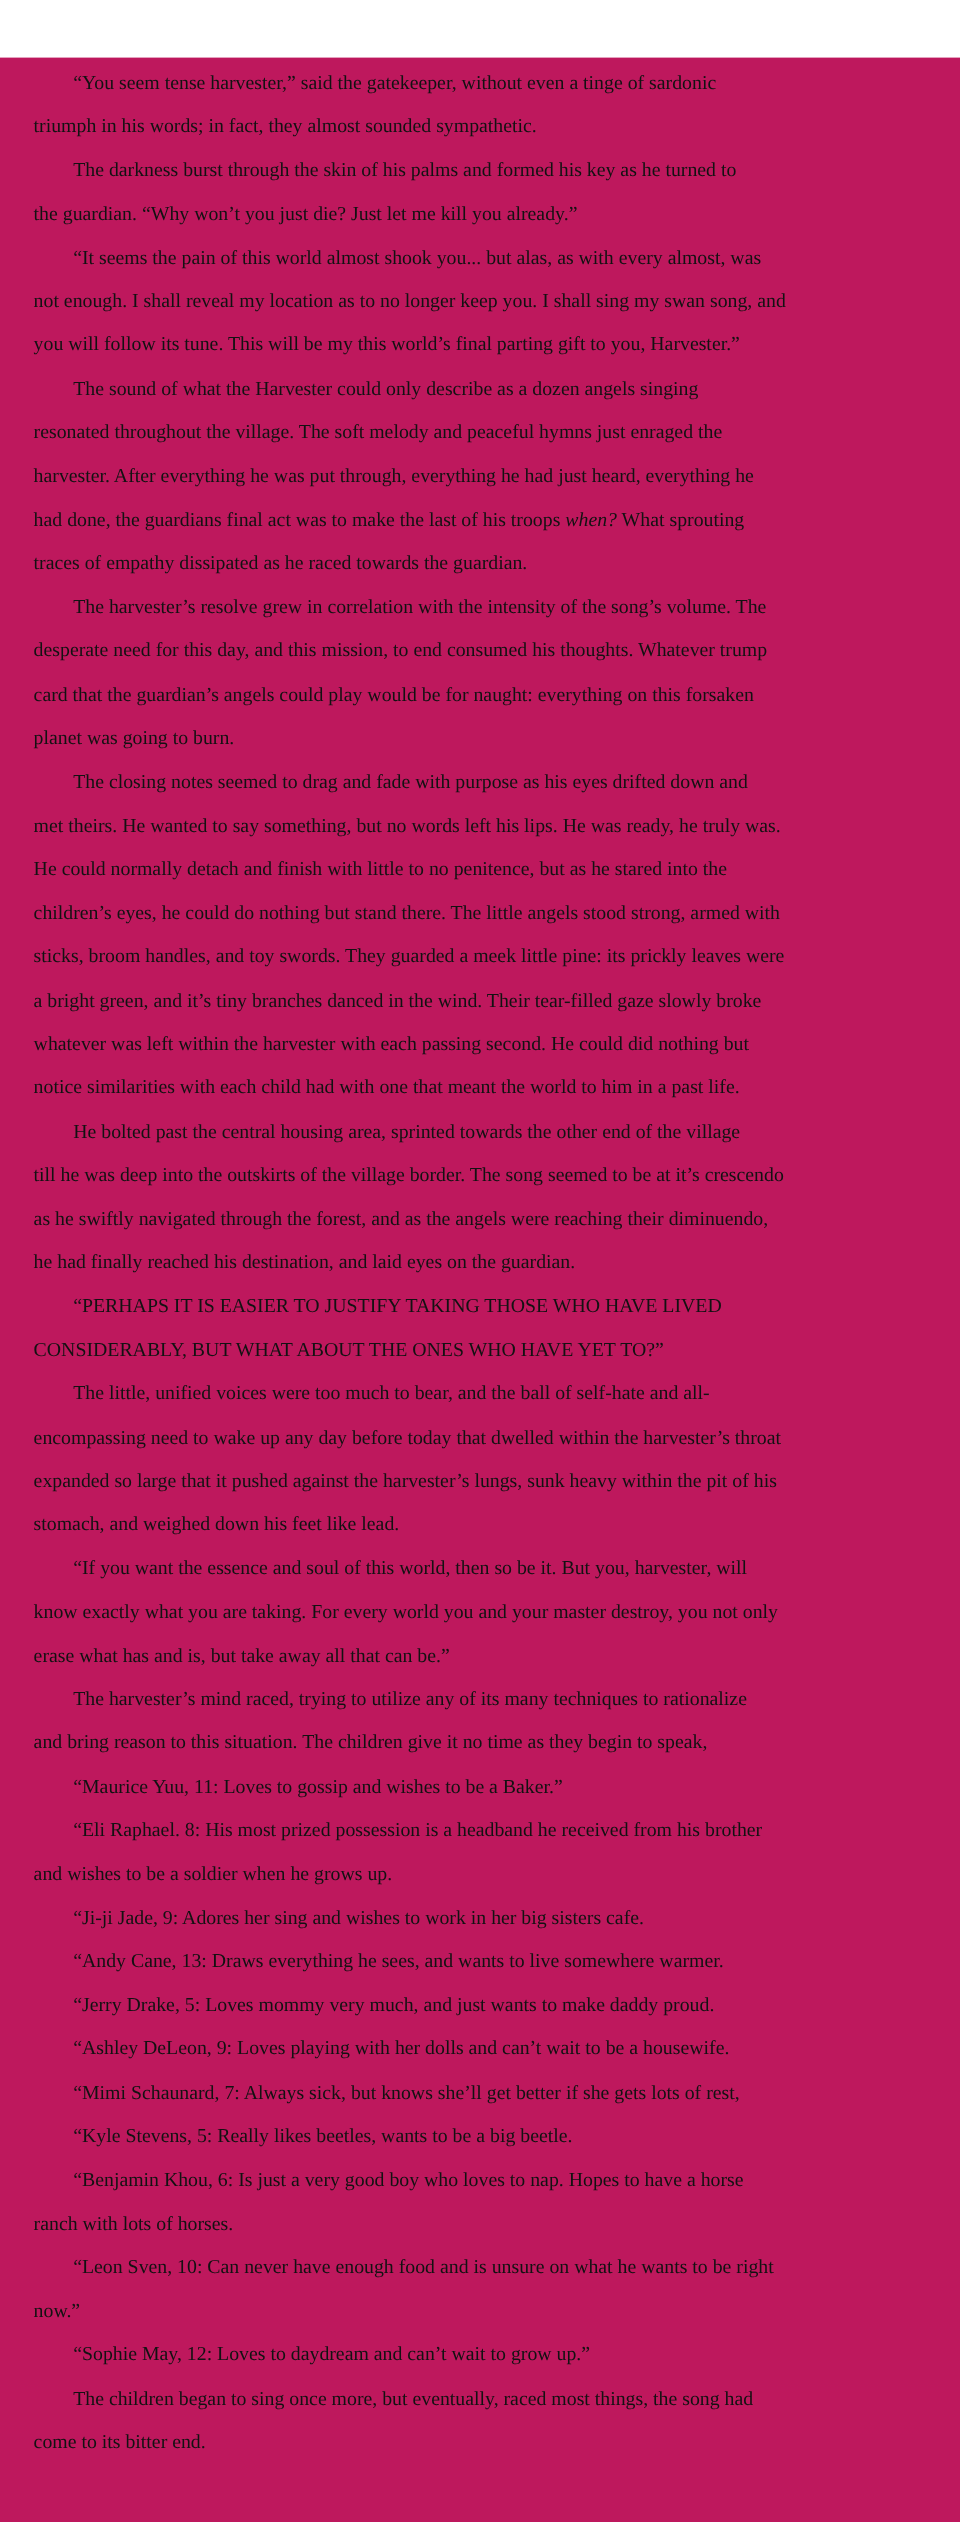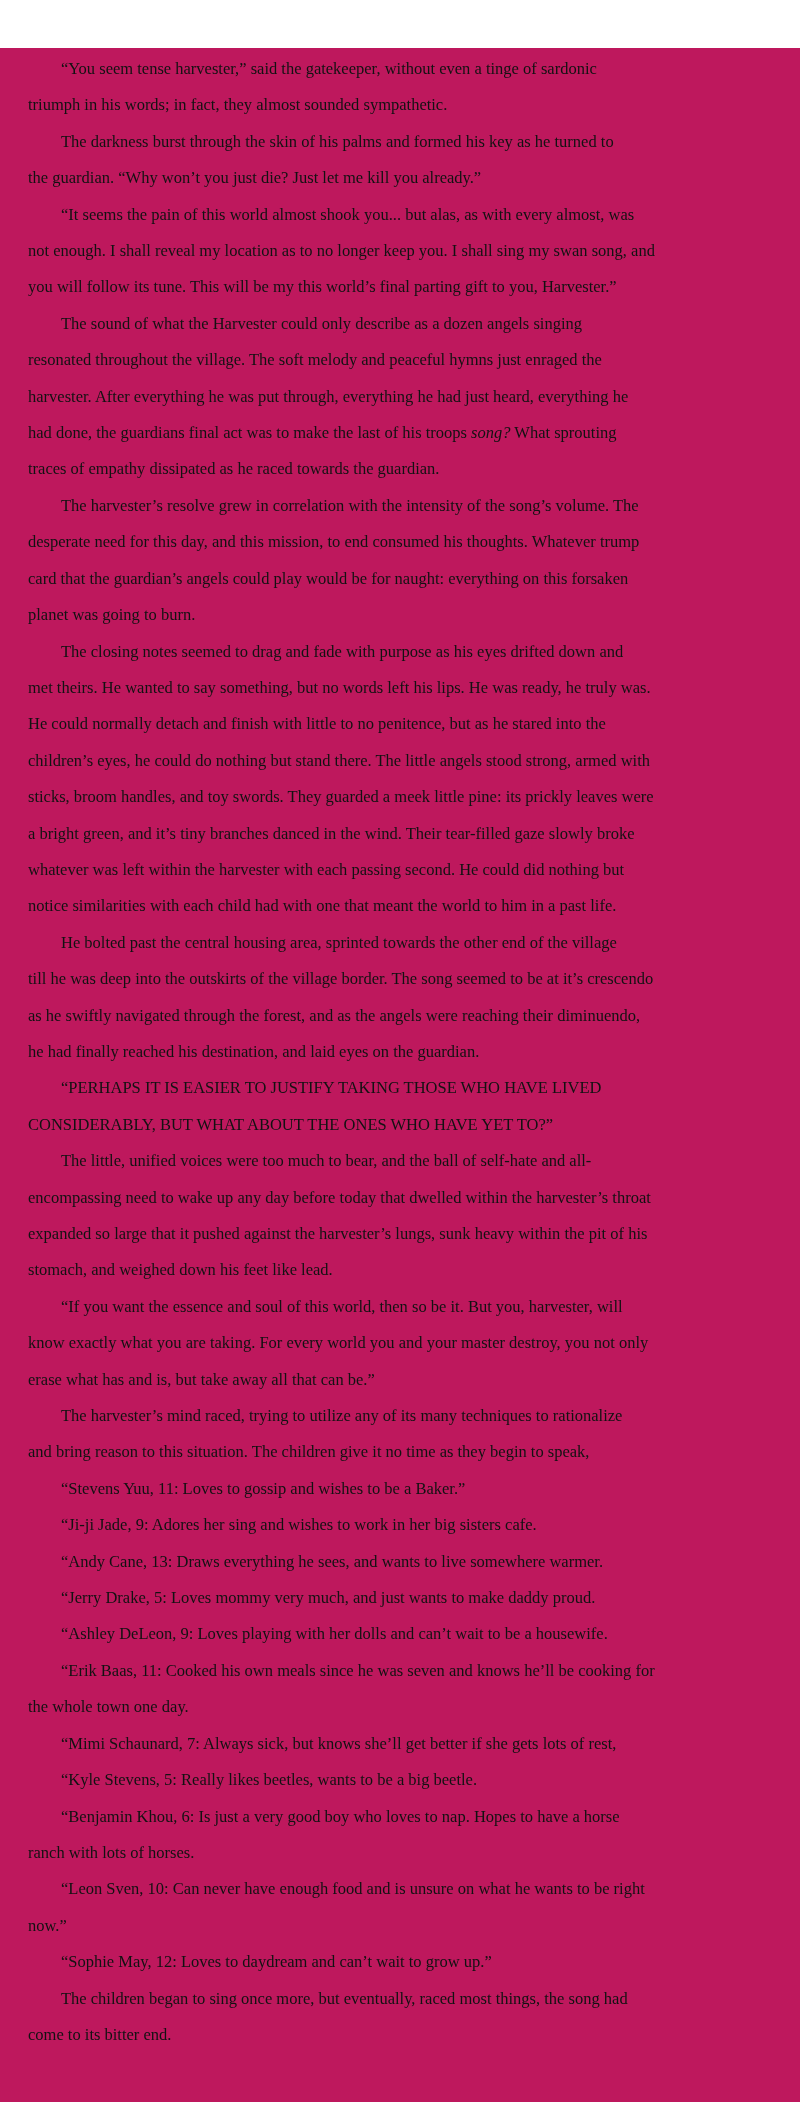--- a/index.html
+++ b/index.html
@@ -34,21 +34,21 @@
       <p class="para">“You seem tense harvester,” said the gatekeeper, without even a tinge of sardonic
 triumph in his words; in fact, they almost sounded sympathetic.</p>
       <p class="para">The darkness burst through the skin of his palms and formed his key as he turned to
 the guardian. “Why won’t you just die? Just let me kill you already.”</p>
       <p class="para">“It seems the pain of this world almost shook you... but alas, as with every almost, was
 not enough. I shall reveal my location as to no longer keep you. I shall sing my swan song, and
 you will follow its tune. This will be my this world’s final parting gift to you, Harvester.”</p>
       <p class="para">The sound of what the Harvester could only describe as a dozen angels singing
 resonated throughout the village. The soft melody and peaceful hymns just enraged the
 harvester. After everything he was put through, everything he had just heard, everything he
-had done, the guardians final act was to make the last of his troops <i>song?</i> What sprouting
+had done, the guardians final act was to make the last of his troops <i>when?</i> What sprouting
 traces of empathy dissipated as he raced towards the guardian.</p>
       <p class="para">The harvester’s resolve grew in correlation with the intensity of the song’s volume. The
 desperate need for this day, and this mission, to end consumed his thoughts. Whatever trump
 card that the guardian’s angels could play would be for naught: everything on this forsaken
 planet was going to burn.</p>
       <p class="para">The closing notes seemed to drag and fade with purpose as his eyes drifted down and
 met theirs. He wanted to say something, but no words left his lips. He was ready, he truly was.
 He could normally detach and finish with little to no penitence, but as he stared into the
 children’s eyes, he could do nothing but stand there. The little angels stood strong, armed with
 sticks, broom handles, and toy swords. They guarded a meek little pine: its prickly leaves were
@@ -63,27 +63,27 @@
 CONSIDERABLY, BUT WHAT ABOUT THE ONES WHO HAVE YET TO?”</p>
       <p class="para">The little, unified voices were too much to bear, and the ball of self-hate and all-
 encompassing need to wake up any day before today that dwelled within the harvester’s throat
 expanded so large that it pushed against the harvester’s lungs, sunk heavy within the pit of his
 stomach, and weighed down his feet like lead.</p>
       <p class="para">“If you want the essence and soul of this world, then so be it. But you, harvester, will
 know exactly what you are taking. For every world you and your master destroy, you not only
 erase what has and is, but take away all that can be.”</p>
       <p class="para">The harvester’s mind raced, trying to utilize any of its many techniques to rationalize
 and bring reason to this situation. The children give it no time as they begin to speak,</p>
-      <p class="para">“Stevens Yuu, 11: Loves to gossip and wishes to be a Baker.”</p>
+      <p class="para">“Maurice Yuu, 11: Loves to gossip and wishes to be a Baker.”</p>
+      <p class="para">“Eli Raphael. 8: His most prized possession is a headband he received from his brother
+and wishes to be a soldier when he grows up.</p>
       <p class="para">“Ji-ji Jade, 9: Adores her sing and wishes to work in her big sisters cafe.</p>
       <p class="para">“Andy Cane, 13: Draws everything he sees, and wants to live somewhere warmer.</p>
       <p class="para">“Jerry Drake, 5: Loves mommy very much, and just wants to make daddy proud.</p>
       <p class="para">“Ashley DeLeon, 9: Loves playing with her dolls and can’t wait to be a housewife.</p>
-      <p class="para">“Erik Baas, 11: Cooked his own meals since he was seven and knows he’ll be cooking for
-the whole town one day.</p>
       <p class="para">“Mimi Schaunard, 7: Always sick, but knows she’ll get better if she gets lots of rest,</p>
       <p class="para">“Kyle Stevens, 5: Really likes beetles, wants to be a big beetle.</p>
       <p class="para">“Benjamin Khou, 6: Is just a very good boy who loves to nap. Hopes to have a horse
 ranch with lots of horses.</p>
       <p class="para">“Leon Sven, 10: Can never have enough food and is unsure on what he wants to be right
 now.”</p>
       <p class="para">“Sophie May, 12: Loves to daydream and can’t wait to grow up.”</p>
       <p class="para">The children began to sing once more, but eventually, raced most things, the song had
 come to its bitter end.</p>
     </section>

